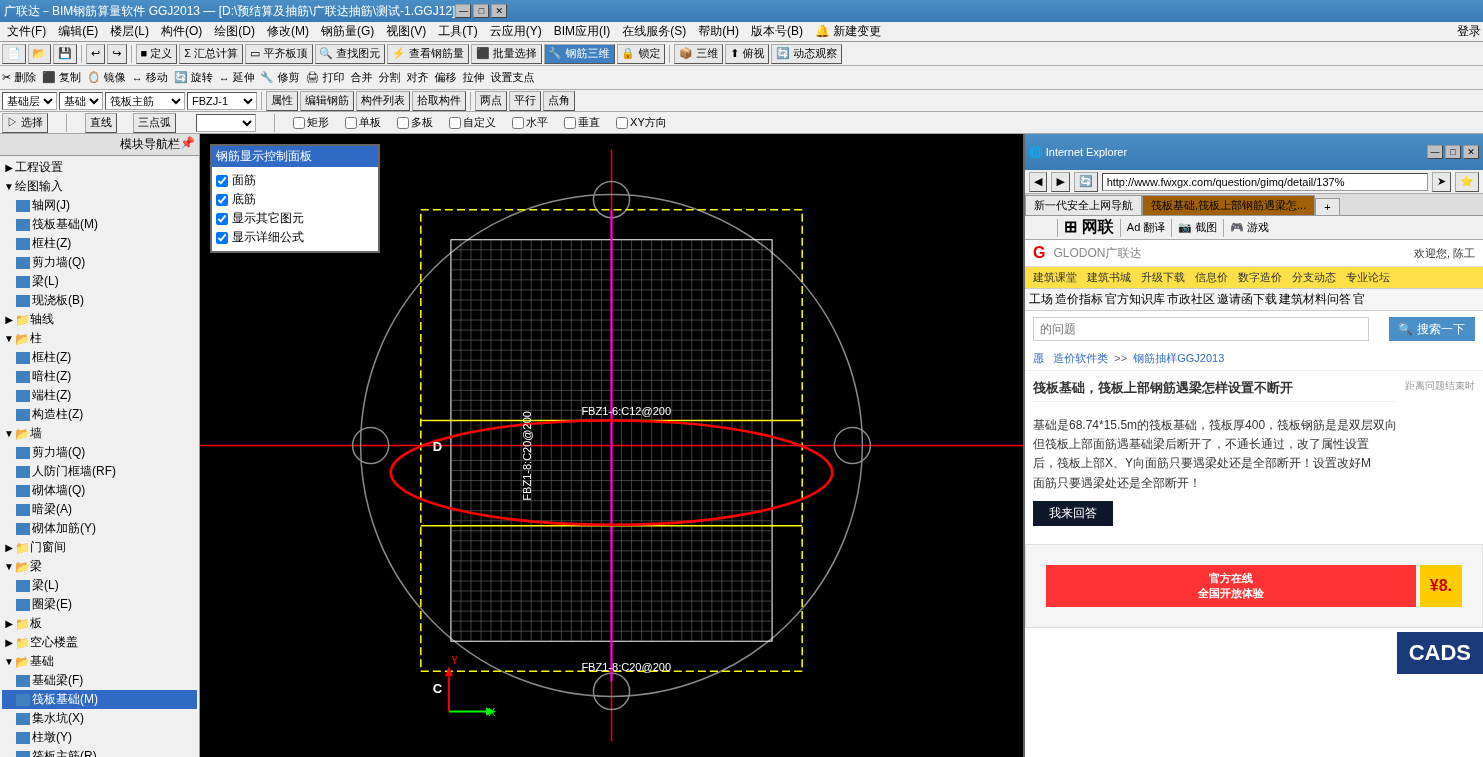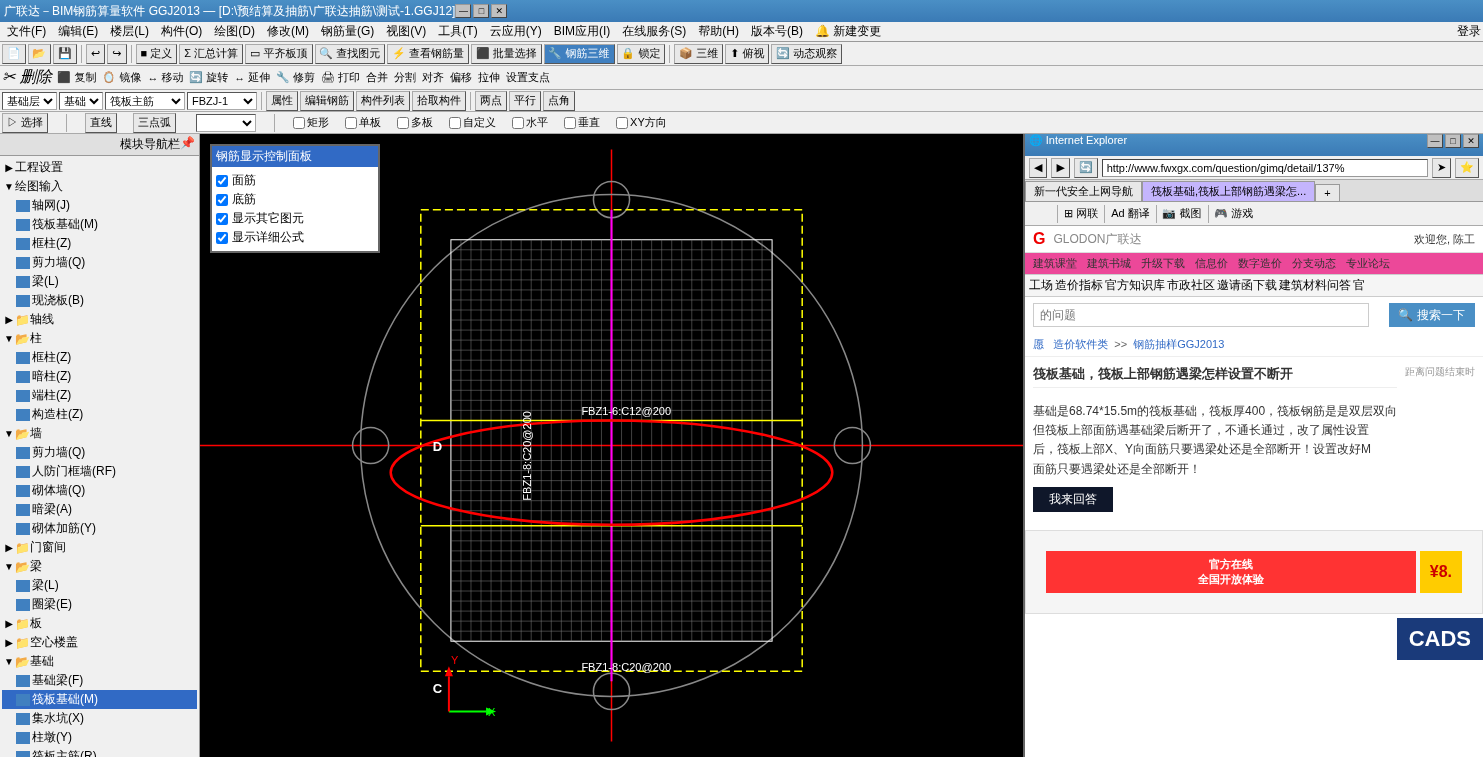--- a/index.html
+++ b/index.html
@@ -46,30 +46,30 @@
     .canvas-area { flex: 1; background: black; position: relative; overflow: hidden; }
 
     
     .rebar-panel { position: absolute; top: 10px; left: 10px; background: white; border: 2px solid #666; padding: 4px; width: 170px; z-index: 10; }
     .rebar-panel-title { background: #316ac5; color: white; padding: 2px 4px; font-size: 12px; margin: -4px -4px 4px -4px; }
     .rebar-option { display: flex; align-items: center; gap: 4px; font-size: 12px; padding: 1px 0; }
     .rebar-option input[type=checkbox] { width: 12px; height: 12px; }
 
     
     .right-panel { width: 460px; background: white; border-left: 2px solid #666; display: flex; flex-direction: column; flex-shrink: 0; }
-    .browser-title-bar { background: linear-gradient(to bottom, #4a8fc5, #3a7ab5); color: white; height: 22px; display: flex; padding: 0 4px; font-size: 12px; }
+    .browser-title-bar { background: linear-gradient(to bottom, #4a8fc5, #3a7ab5); color: white; height: 36px; display: flex; align-items: center; padding: 0 4px; font-size: 12px; }
     .browser-address-bar { background: #f0f0f0; height: 24px; display: flex; align-items: center; padding: 2px 4px; gap: 4px; border-bottom: 1px solid #aaa; }
     .address-input { flex: 1; height: 18px; border: 1px inset #999; padding: 0 4px; font-size: 11px; background: white; }
     .browser-tabs { display: flex; background: #ddd; border-bottom: 1px solid #999; height: 22px; align-items: flex-end; }
     .browser-tab { padding: 2px 8px; background: #e8e8e8; border: 1px solid #999; border-bottom: none; font-size: 11px; cursor: pointer; max-width: 200px; overflow: hidden; text-overflow: ellipsis; white-space: nowrap; }
-    .browser-tab.active { background: #c4b5fd; }
+    .browser-tab.active { background: #a16207; }
     .browser-toolbar { background: #f0f0f0; height: 24px; display: flex; align-items: center; padding: 0 4px; gap: 4px; border-bottom: 1px solid #aaa; font-size: 12px; }
     .browser-content { flex: 1; overflow-y: auto; background: white; }
     .glodon-header { background: white; padding: 4px 8px; border-bottom: 1px solid #ddd; display: flex; align-items: center; gap: 8px; }
-    .browser-nav { background: #ec4899; display: flex; gap: 2px; padding: 2px 4px; border-bottom: 1px solid #ccc; flex-wrap: wrap; }
+    .browser-nav { background: #fde047; display: flex; gap: 2px; padding: 2px 4px; border-bottom: 1px solid #ccc; flex-wrap: wrap; }
     .browser-nav a { color: #333; text-decoration: none; font-size: 11px; padding: 1px 4px; cursor: pointer; }
     .browser-nav2 { background: #f5f5f5; display: flex; gap: 2px; padding: 2px 4px; border-bottom: 1px solid #ccc; flex-wrap: wrap; }
     .browser-search-row { padding: 6px 8px; display: flex; gap: 20px; align-items: center; }
     .browser-search-input { flex: 1; height: 24px; border: 1px solid #ccc; padding: 0 6px; font-size: 12px; }
     .search-btn { background: #4a8fc5; color: white; border: none; padding: 2px 10px; height: 24px; cursor: pointer; font-size: 12px; }
     .breadcrumb { padding: 4px 8px; font-size: 11px; color: #666; border-bottom: 1px solid #eee; }
     .breadcrumb a { color: #316ac5; text-decoration: none; }
     .article-content { padding: 8px; }
     .article-title { font-size: 14px; font-weight: bold; color: #333; margin-bottom: 8px; border-bottom: 1px solid #eee; padding-bottom: 4px; }
     .article-body { font-size: 12px; color: #333; line-height: 1.6; }
@@ -135,21 +135,21 @@
     <button class="toolbar-btn">⬛ 批量选择</button>
     <button class="toolbar-btn" style="background:#4080c0;color:white;">🔧 钢筋三维</button>
     <button class="toolbar-btn">🔒 锁定</button>
     <div class="toolbar-sep"></div>
     <button class="toolbar-btn">📦 三维</button>
     <button class="toolbar-btn">⬆ 俯视</button>
     <button class="toolbar-btn">🔄 动态观察</button>
   </div>
 
   <div class="toolbar2">
-    <span style="font-size:16px;font-style:italic;">✂ 删除</span>
+    <span style="font-size:11px;">✂ 删除</span>
     <span style="font-size:11px; margin-left:4px;">⬛ 复制</span>
     <span style="font-size:11px; margin-left:4px;">🪞 镜像</span>
     <span style="font-size:11px; margin-left:4px;">↔ 移动</span>
     <span style="font-size:11px; margin-left:4px;">🔄 旋转</span>
     <span style="font-size:11px; margin-left:4px;">↔ 延伸</span>
     <span style="font-size:11px; margin-left:4px;">🔧 修剪</span>
     <span style="font-size:11px; margin-left:4px;">🖨 打印</span>
     <span style="font-size:11px; margin-left:4px;text-align:right;">合并</span>
     <span style="font-size:11px; margin-left:4px;">分割</span>
     <span style="font-size:11px; margin-left:4px;">对齐</span>
@@ -570,21 +570,21 @@
           <span>筏板基础,筏板上部钢筋遇梁怎...</span>
         </div>
         <div class="browser-tab">
           <span>+</span>
         </div>
       </div>
 
       <div class="browser-toolbar">
         <span style="font-size:11px;margin-top:48px;">扩展</span>
         <span class="toolbar-sep"></span>
-        <span style="font-size:11px;">⊞ 网联</span>
+        <span style="font-size:16px;font-weight:bold;">⊞ 网联</span>
         <span class="toolbar-sep"></span>
         <span style="font-size:11px;">Ad 翻译</span>
         <span class="toolbar-sep"></span>
         <span style="font-size:11px;">📷 截图</span>
         <span class="toolbar-sep"></span>
         <span style="font-size:11px;">🎮 游戏</span>
       </div>
 
       <div class="browser-content">
 

